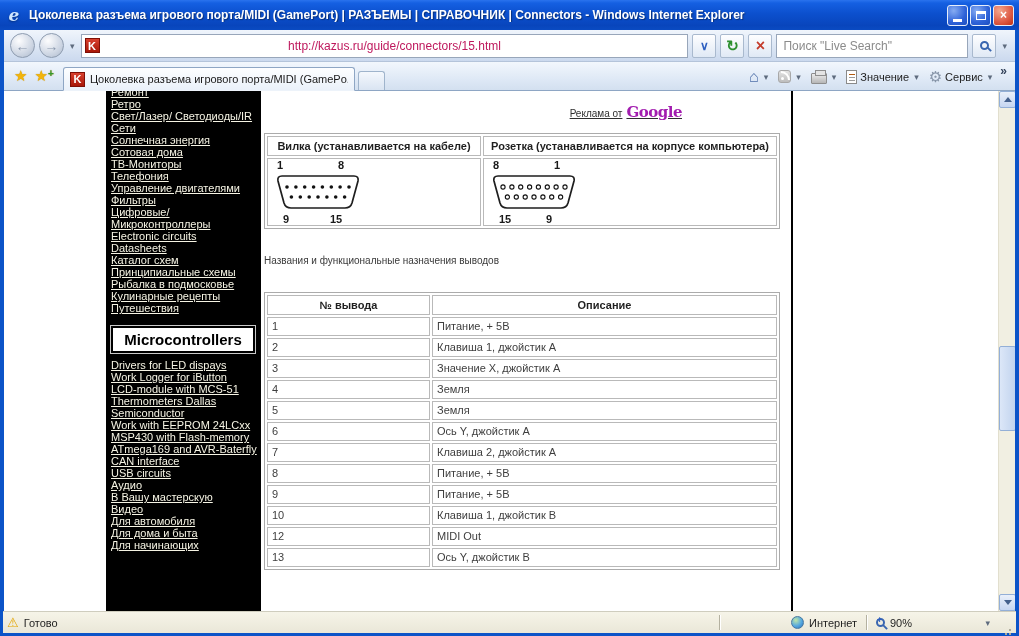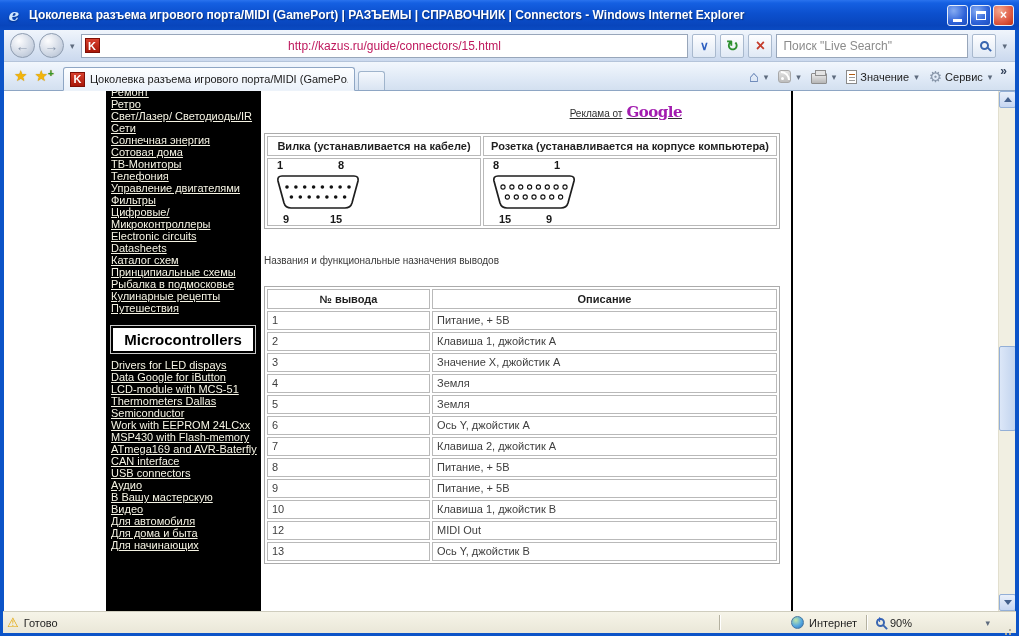--- a/index.html
+++ b/index.html
@@ -98,21 +98,21 @@
   
   .content { position:absolute; left:260px; top:0; width:530px; }
   .ad { margin-top:12px; text-align:right; padding-right:112px; font-size:10px; color:#2F2F2F;
     display:flex; justify-content:flex-end; align-items:baseline; gap:4px;text-decoration:underline; }
   .ad .brand { font-family:"DejaVu Serif", serif; font-weight:bold; font-size:15px;
     letter-spacing:-0.5px; color:#a21caf; }
   .h-small { font-size:12px; color:#3A3A3A; margin-top:20px; }
   table.ctable, table.ptable { border-collapse:separate; border-spacing:2px; width:516px;
     border:1px solid #ABABAB; background:#fff; }
   .ctable { margin-top:12px; }
-  .ptable { margin-top:20px; }
+  .ptable { margin-top:26px; }
   th, td { border:1px solid #B9B9B9; font-size:11px; color:#3E3E3E; background:#fff; }
   th { font-weight:bold; text-align:center; color:#1F1F1F; padding:3px 2px; }
   .ctable td { height:58px; vertical-align:middle; padding:2px 6px; }
   .ptable td { padding:2px 4px; line-height:13px; text-align:left; }
   .pins-heading { font-size:10px; color:#3A3A3A; margin-top:26px; }
 
   
   .dsub { position:relative; width:92px; height:62px; }
   .dsub .lbl { position:absolute; font-size:11px; font-weight:bold; color:#1A1A1A; }
   .dsub .tl { top:-2px; left:3px; } .dsub .tr { top:-2px; left:64px; }
@@ -256,29 +256,29 @@
             <div class="sb-link">Datasheets</div>
             <div class="sb-link">Каталог схем</div>
             <div class="sb-link">Принципиальные схемы</div>
             <div class="sb-link">Рыбалка в подмосковье</div>
             <div class="sb-link">Кулинарные рецепты</div>
             <div class="sb-link">Путешествия</div>
           </div>
         <div class="sb-head">Microcontrollers</div>
         <div id="sb-mc">
             <div class="sb-link">Drivers for LED dispays</div>
-            <div class="sb-link">Data Google for iButton</div>
+            <div class="sb-link">Work Logger for iButton</div>
             <div class="sb-link">LCD-module with MCS-51</div>
             <div class="sb-link">Thermometers Dallas</div>
             <div class="sb-link">Semiconductor</div>
             <div class="sb-link">Work with EEPROM 24LCxx</div>
             <div class="sb-link">MSP430 with Flash-memory</div>
             <div class="sb-link">ATmega169 and AVR-Baterfly</div>
             <div class="sb-link">CAN interface</div>
-            <div class="sb-link">USB connectors</div>
+            <div class="sb-link">USB circuits</div>
           </div>
         <div id="sb-fav">
             <div class="sb-link">Аудио</div>
             <div class="sb-link">В Вашу мастерскую</div>
             <div class="sb-link">Видео</div>
             <div class="sb-link">Для автомобиля</div>
             <div class="sb-link">Для дома и быта</div>
             <div class="sb-link">Для начинающих</div>
           </div>
       </div>

